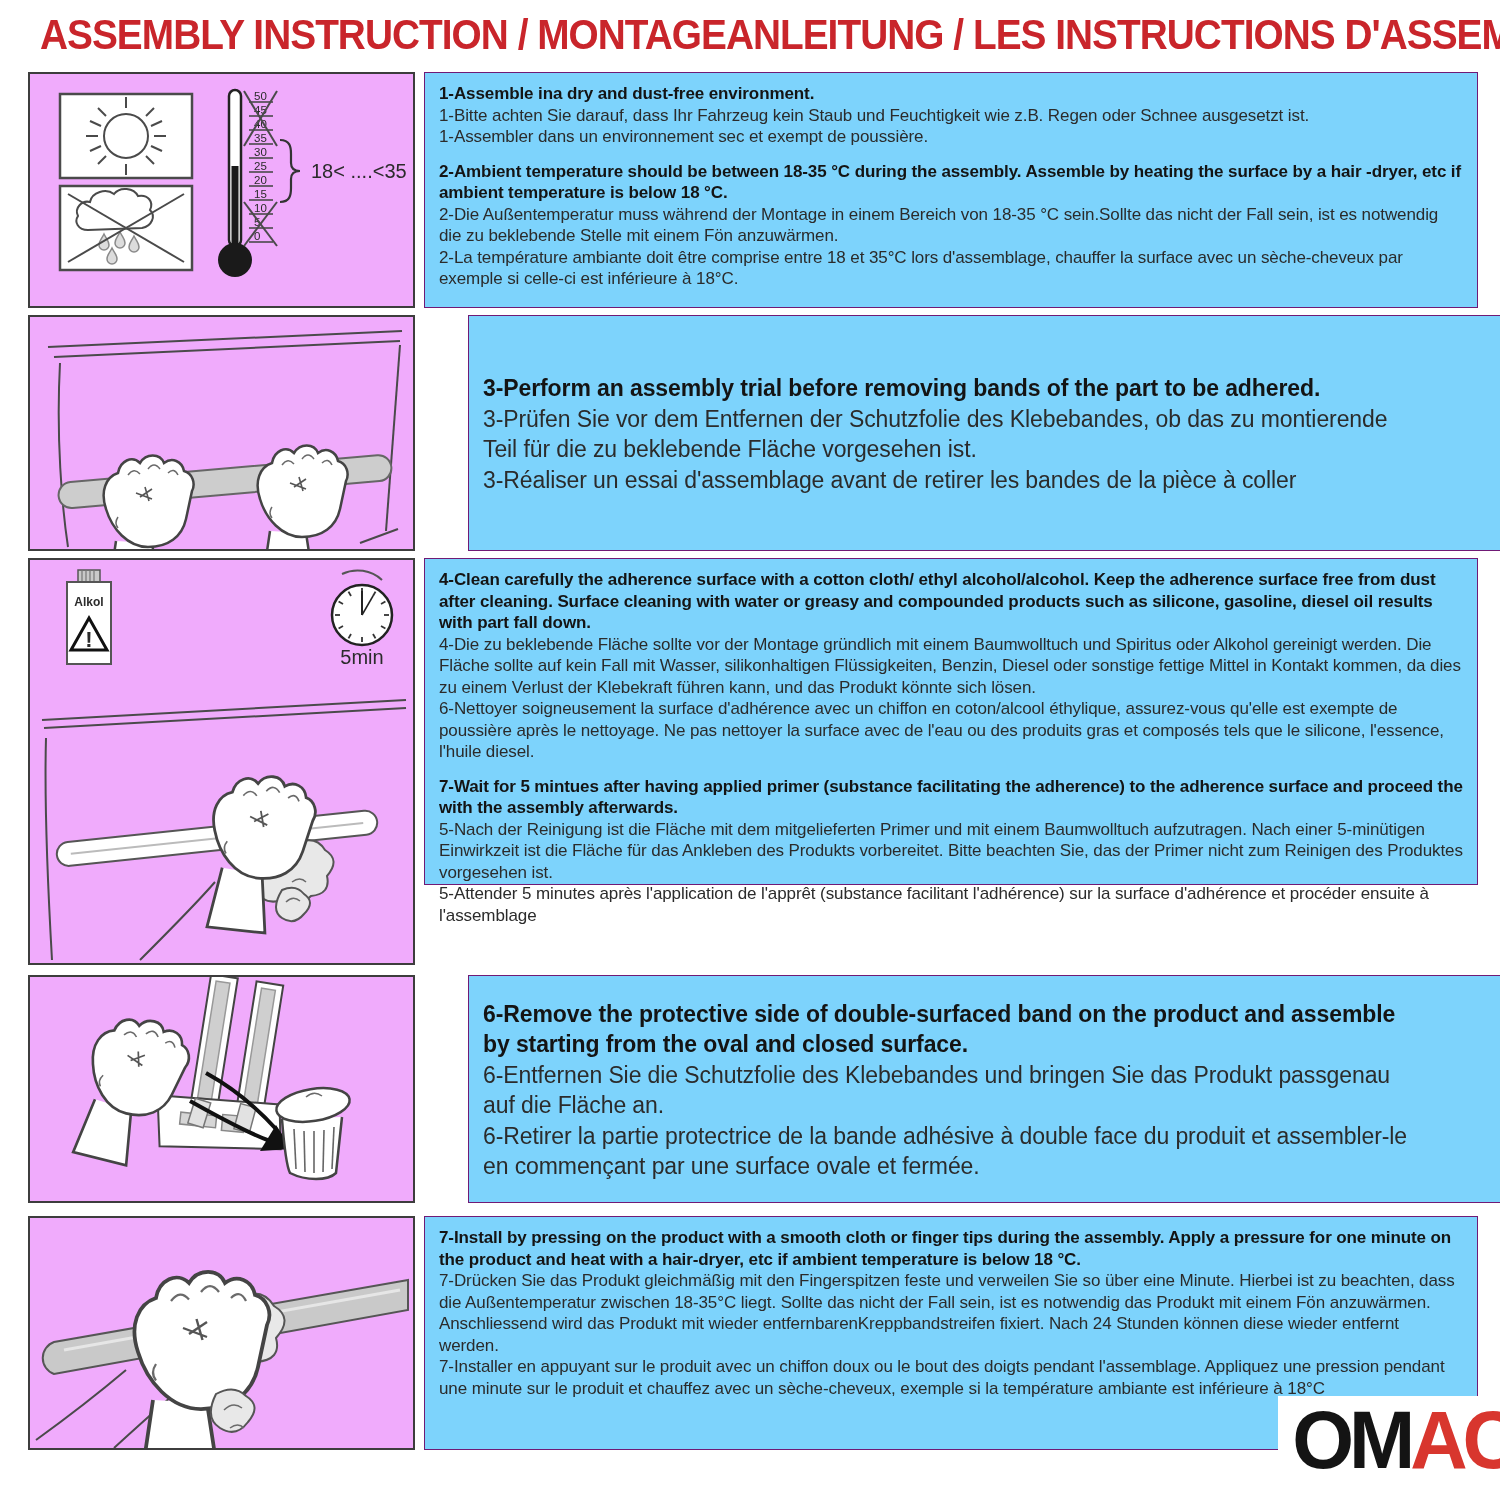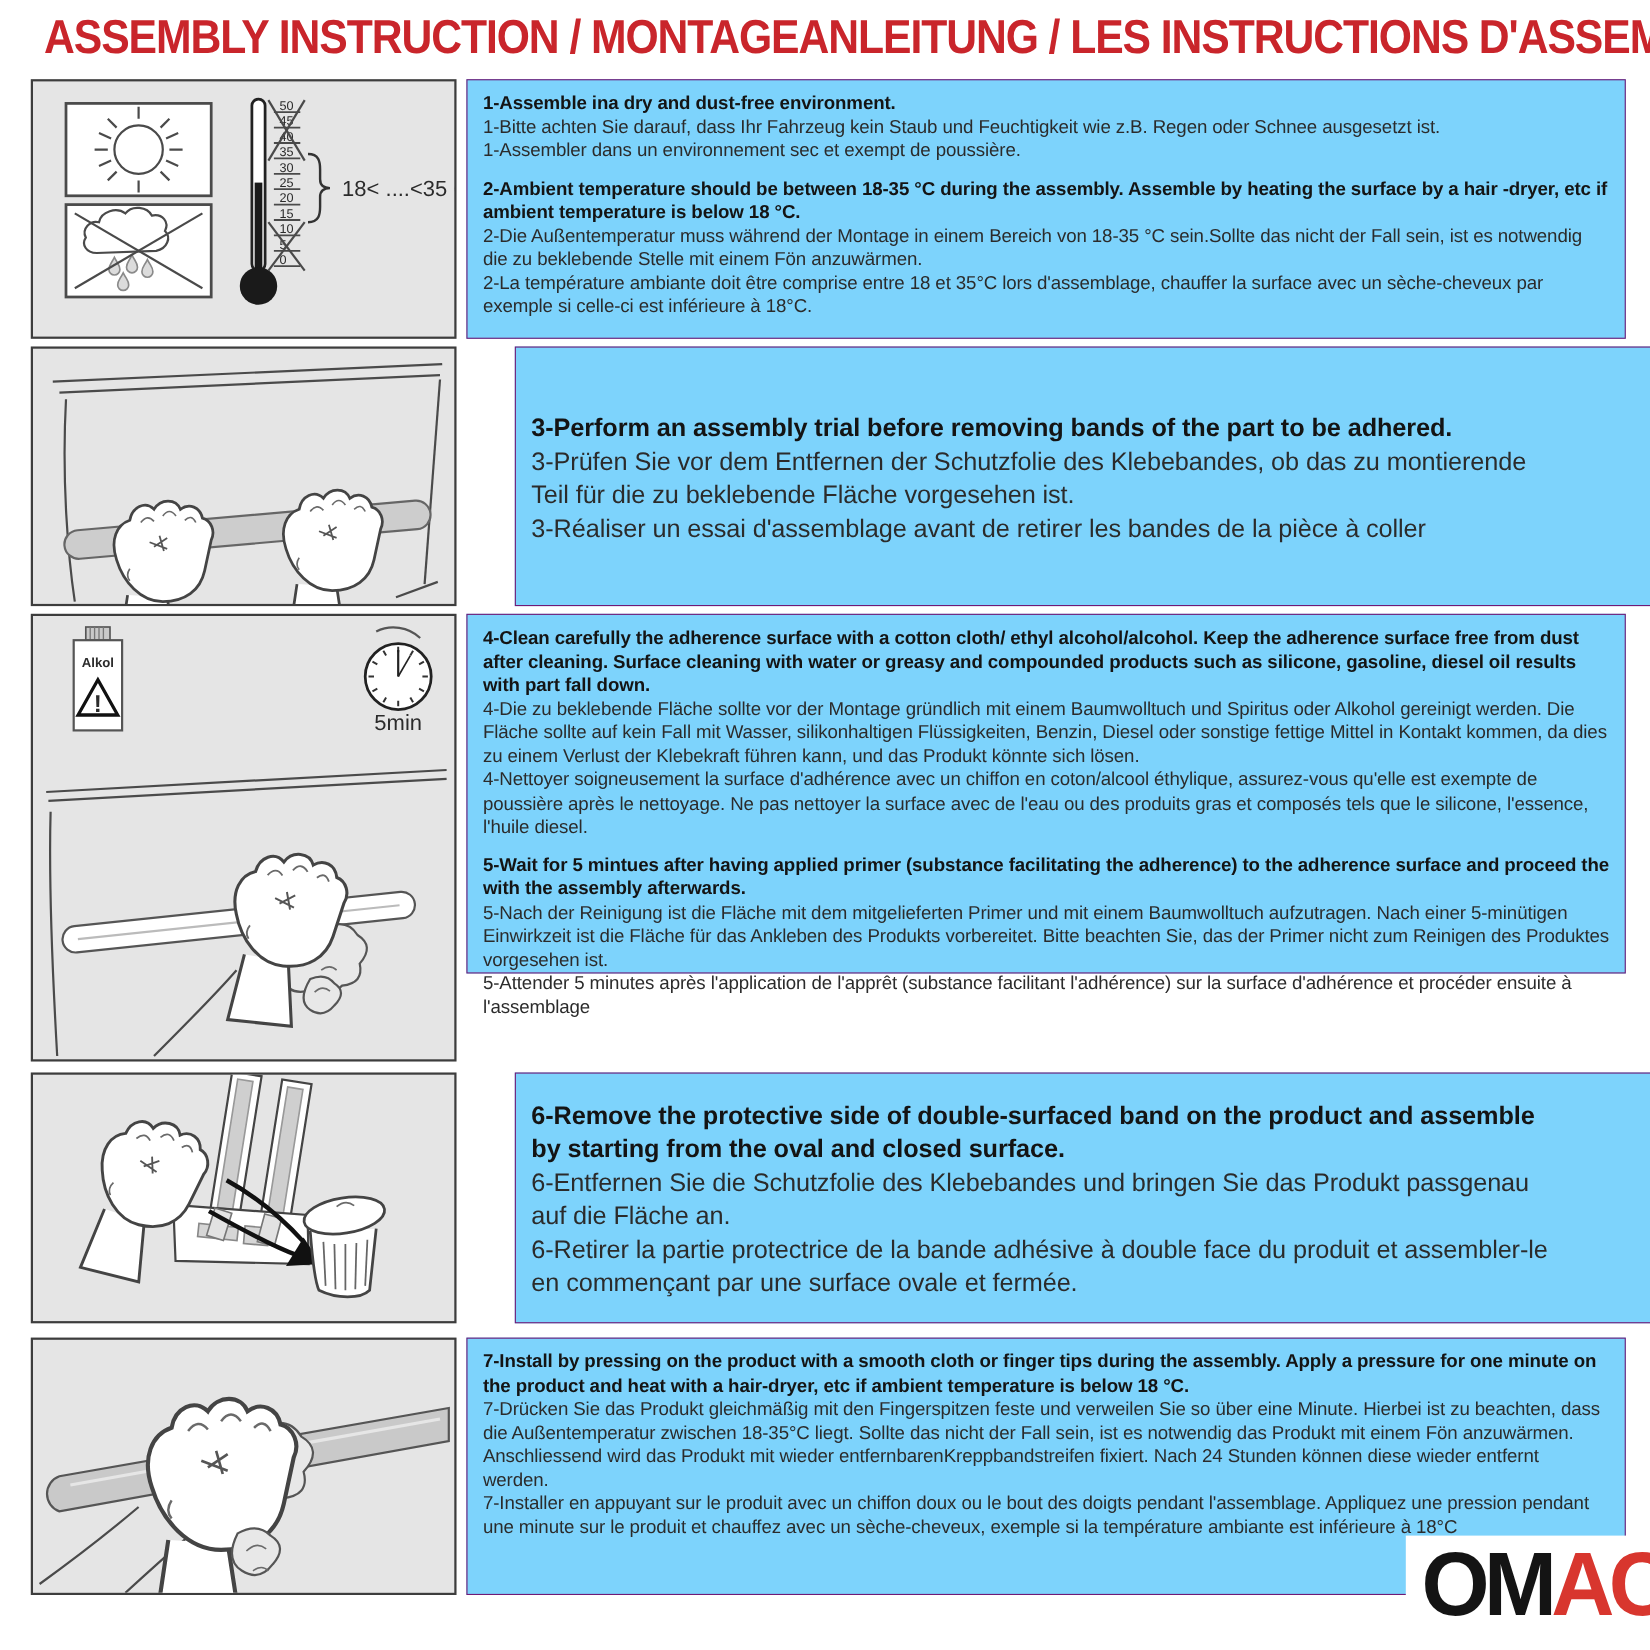--- a/index.html
+++ b/index.html
@@ -7,21 +7,21 @@
 
   .title{
     position:absolute;left:40px;top:10px;margin:0;
     font-size:40px;font-weight:700;letter-spacing:-1px;
     color:#C9252B;white-space:nowrap;
     transform:scale(0.97,1.08);transform-origin:left top;
   }
 
   .illu-box{
     position:absolute;left:28px;width:387px;box-sizing:border-box;
-    border:2px solid #3d3d3d;background:#e5e5e5;
+    border:2px solid #3d3d3d;background:#f0abfc;
   }
   .illu-box svg{display:block;width:100%;height:100%;}
 
   .text-box{
     position:absolute;left:424px;width:1054px;box-sizing:border-box;
     border:1px solid #701a75;background:#7dd3fc;
     padding:10px 14px 8px 14px;color:#2b2b2b;
   }
   .text-box p{margin:0;letter-spacing:-0.1px;}
   .sm{font-size:17px;line-height:21.5px;}
@@ -231,22 +231,22 @@
     <use href="#hand" transform="translate(182,212) scale(1.12) rotate(6)"></use>
     <g>
       <path d="M252,330 q14,-6 22,4 q12,8 0,20 q-10,12 -22,4 q-12,-8 0,-28z" fill="#e8e8e8" stroke="#555" stroke-width="2"></path>
       <path d="M256,342 q7,-7 14,-1" class="thin"></path>
     </g>
   </svg>
 </div>
 <div class="text-box sm" style="top:558px;height:327px;">
   <p class="b">4-Clean carefully the adherence surface with a cotton cloth/ ethyl alcohol/alcohol. Keep the adherence surface free from dust after cleaning. Surface cleaning with water or greasy and compounded products such as silicone, gasoline, diesel oil results with part fall down.</p>
   <p>4-Die zu beklebende Fläche sollte vor der Montage gründlich mit einem Baumwolltuch und Spiritus oder Alkohol gereinigt werden. Die Fläche sollte auf kein Fall mit Wasser, silikonhaltigen Flüssigkeiten, Benzin, Diesel oder sonstige fettige Mittel in Kontakt kommen, da dies zu einem Verlust der Klebekraft führen kann, und das Produkt könnte sich lösen.</p>
-  <p>4-Nettoyer soigneusement la surface d'adhérence avec un chiffon en coton/alcool éthylique, assurez-vous qu'elle est exempte de poussière après le nettoyage. Ne pas nettoyer la surface avec de l'eau ou des produits gras et composés tels que le silicone, l'essence, l'huile diesel.</p>
-  <p class="b gap">5-Wait for 5 mintues after having applied primer (substance facilitating the adherence) to the adherence surface and proceed the with the assembly afterwards.</p>
+  <p>6-Nettoyer soigneusement la surface d'adhérence avec un chiffon en coton/alcool éthylique, assurez-vous qu'elle est exempte de poussière après le nettoyage. Ne pas nettoyer la surface avec de l'eau ou des produits gras et composés tels que le silicone, l'essence, l'huile diesel.</p>
+  <p class="b gap">7-Wait for 5 mintues after having applied primer (substance facilitating the adherence) to the adherence surface and proceed the with the assembly afterwards.</p>
   <p>5-Nach der Reinigung ist die Fläche mit dem mitgelieferten Primer und mit einem Baumwolltuch aufzutragen. Nach einer 5-minütigen Einwirkzeit ist die Fläche für das Ankleben des Produkts vorbereitet. Bitte beachten Sie, das der Primer nicht zum Reinigen des Produktes vorgesehen ist.</p>
   <p>5-Attender 5 minutes après l'application de l'apprêt (substance facilitant l'adhérence) sur la surface d'adhérence et procéder ensuite à l'assemblage</p>
 </div>
 
 <div class="illu-box" style="top:975px;height:228px;">
   <svg viewBox="0 0 383 224">
 
     <g transform="translate(168,4) rotate(9 50 80)">
       <rect x="0" y="0" width="27" height="150" fill="#fff" stroke="#444" stroke-width="2"></rect>
       <rect x="6" y="6" width="14" height="118" fill="#cfcfcf" stroke="#999" stroke-width="1.5"></rect>

